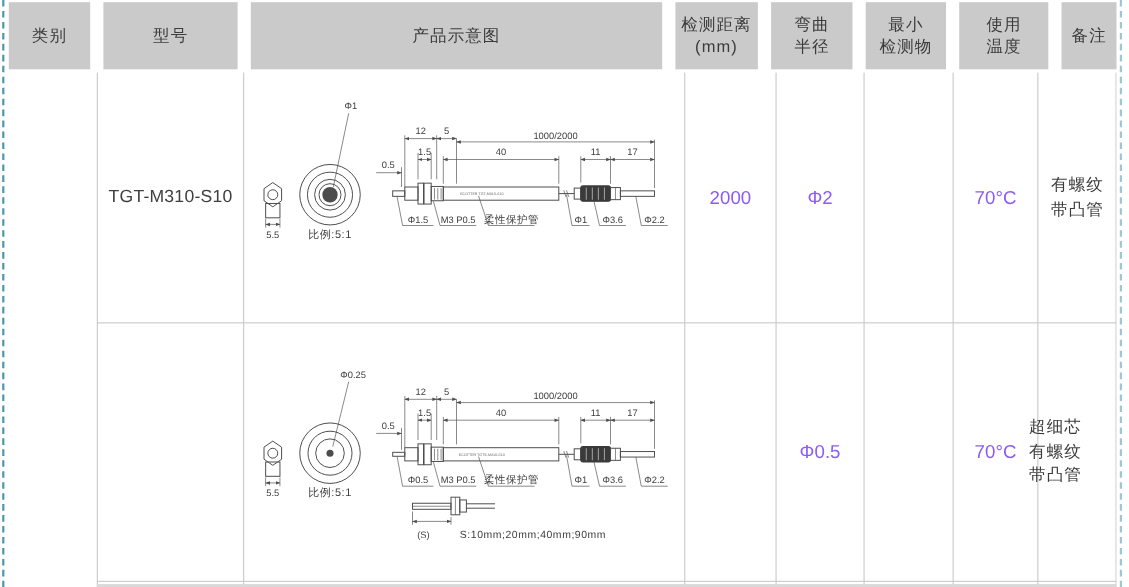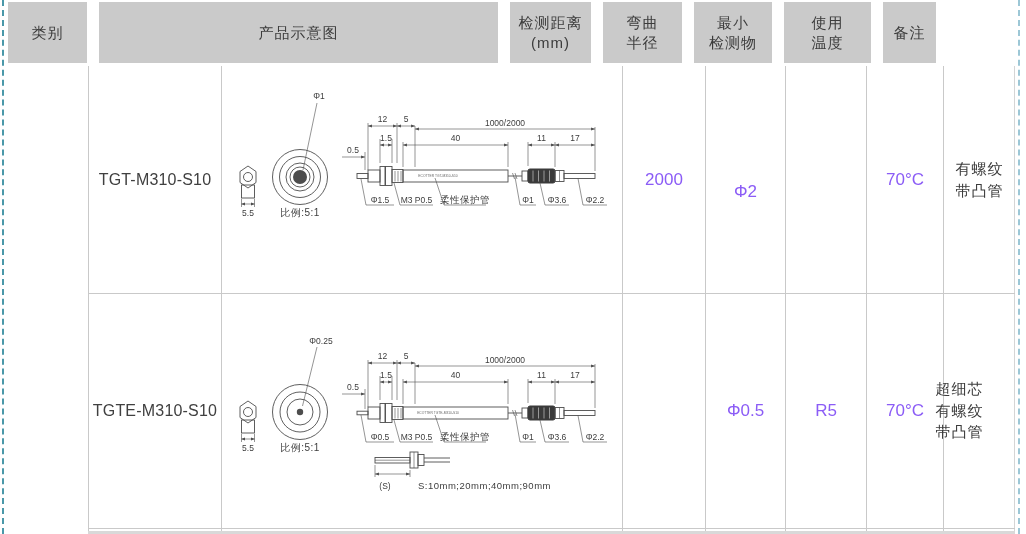--- a/index.html
+++ b/index.html
@@ -42,20 +42,23 @@
 </head>
 <body>
 
 <div class="dash-left"></div>
 <div class="dash-right"></div>
 
 <div class="header-row">
   <div class="hcell hc1">
       <span>类别</span>
     </div>
+  <div class="hcell hc2">
+      <span>型号</span>
+    </div>
   <div class="hcell hc3">
       <span>产品示意图</span>
     </div>
   <div class="hcell hc4">
     <span>检测距离</span>
     <span>(mm)</span>
   </div>
   <div class="hcell hc6">
     <span>弯曲</span>
     <span>半径</span>
@@ -82,21 +85,21 @@
   <div class="vline" style="left:777px"></div>
   <div class="vline" style="left:858px"></div>
   <div class="vline" style="left:935px"></div>
   <div class="vline" style="left:1006px;background:#d5d5d5"></div>
   <div class="hline" style="left:80px;width:927px;top:227px"></div>
   <div class="hline" style="left:80px;width:927px;top:462px"></div>
   <div class="graystrip"></div>
 
   <div class="cell model" style="left:81px;top:0;width:132px;height:227px">TGT-M310-S10</div>
   <div class="cell val" style="left:615px;top:0;width:82px;height:227px">2000</div>
-  <div class="cell val" style="left:698px;top:12px;width:79px;height:227px">Φ2</div>
+  <div class="cell val" style="left:698px;top:0;width:79px;height:227px">Φ2</div>
   <div class="cell val" style="left:859px;top:0;width:76px;height:227px">70°C</div>
   <div class="cell remark" style="left:936px;top:0;width:71px;height:227px">
     <div>有螺纹</div>
     <div>带凸管</div>
   </div>
 
   <div class="diagram-cell" style="left:214px;top:0;width:400px;height:227px">
     <svg width="400" height="227" viewBox="0 0 400 227">
       <defs>
         <marker id="r1arr" viewBox="0 0 8 8" refX="7.5" refY="4" markerWidth="7" markerHeight="7" orient="auto-start-reverse">
@@ -195,23 +198,21 @@
         <line class="thin" x1="318" y1="117" x2="323" y2="139"></line>
         <line class="thin" x1="323" y1="139" x2="347" y2="139"></line>
         <text class="lbl" x="335" y="136.5" text-anchor="middle">Φ3.6</text>
         <line class="thin" x1="356" y1="112.5" x2="361" y2="139"></line>
         <line class="thin" x1="361" y1="139" x2="385" y2="139"></line>
         <text class="lbl" x="373" y="136.5" text-anchor="middle">Φ2.2</text>
       </g>
     </svg>
   </div>
 
-  <div class="cell model" style="left:81px;top:227px;width:132px;height:235px">TGTE-M310-S10</div>
   <div class="cell val" style="left:698px;top:227px;width:79px;height:235px">Φ0.5</div>
-  <div class="cell val" style="left:778px;top:227px;width:80px;height:235px">R5</div>
   <div class="cell val" style="left:859px;top:227px;width:76px;height:235px">70°C</div>
   <div class="cell remark" style="left:916px;top:227px;width:71px;height:235px">
     <div>超细芯</div>
     <div>有螺纹</div>
     <div>带凸管</div>
   </div>
 
   <div class="diagram-cell" style="left:214px;top:227px;width:400px;height:235px">
     <svg width="400" height="235" viewBox="0 0 400 235">
       <defs>

